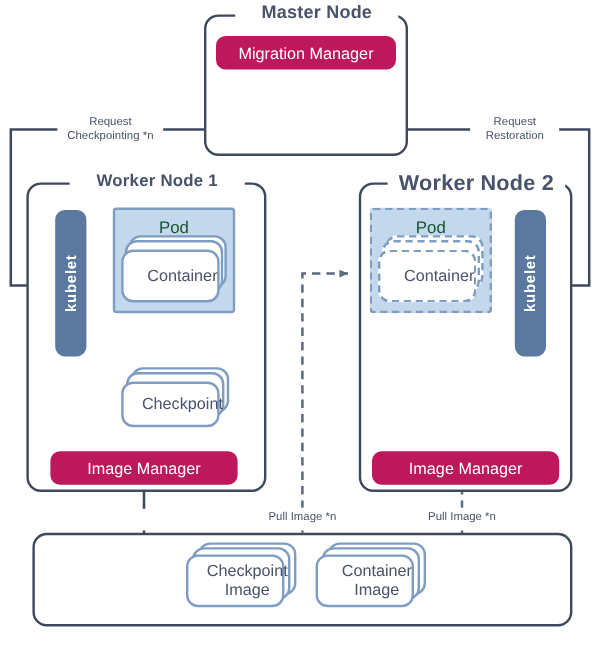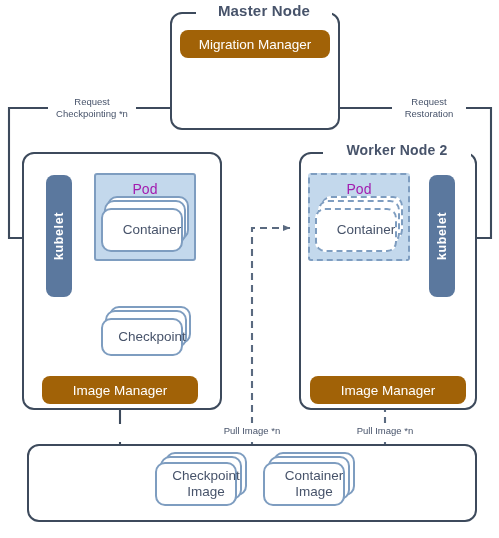--- a/index.html
+++ b/index.html
@@ -46,21 +46,21 @@
     position:absolute;
     border-radius:8px;
     display:flex;
     align-items:center;
     justify-content:center;
     color:#ffffff;
     font-size:13.5px;
     box-sizing:border-box;
     white-space:nowrap;
   }
-  .pill.red{background:#a16207;}
+  .pill.red{background:#be185d;}
   .pill.blue{background:#5b789e;}
 
   
   .kubelet{
     position:absolute;
     background:#5b789e;
     border-radius:8px;
     color:#ffffff;
     font-size:12.5px;
     font-weight:bold;
@@ -86,21 +86,21 @@
   }
   .pod.dashed{
     border-style:dashed;
     background:#c3d8ec;
   }
   .pod-label{
     position:absolute;
     left:0; right:0;
     top:6px;
     text-align:center;
-    color:#a21caf;
+    color:#14532d;
     font-size:14px;
     white-space:nowrap;
   }
 
   
   .stack{
     position:absolute;
     box-sizing:border-box;
   }
   .stack .sheet{
@@ -197,20 +197,21 @@
 
 
   <div class="edge-label" style="left:48px; top:93px; width:88px; height:30px; display:flex; align-items:center; justify-content:center;">Request
 Checkpointing *n</div>
 
   <div class="edge-label" style="left:392px; top:93px; width:74px; height:30px; display:flex; align-items:center; justify-content:center;">Request
 Restoration</div>
 
   <div class="group" style="left:22px; top:152px; width:200px; height:258px;">
   </div>
+  <div class="group-title" style="left:58px; top:143px; width:128px; font-size:14px;">Worker Node 1</div>
 
   <div class="kubelet" style="left:46px; top:175px; width:26px; height:122px;">
     <span>kubelet</span>
   </div>
 
   <div class="pod" style="left:94px; top:173px; width:102px; height:88px;">
     <div class="pod-label">Pod</div>
   </div>
 
   <div class="stack" style="left:101px; top:196px; width:88px; height:56px;">
@@ -223,21 +224,21 @@
   <div class="stack" style="left:101px; top:306px; width:90px; height:50px;">
     <div class="sheet" style="left:8px; top:0px; width:82px; height:38px;"></div>
     <div class="sheet" style="left:4px; top:4px; width:82px; height:38px;"></div>
     <div class="face" style="width:82px; height:38px;">Checkpoint</div>
   </div>
 
   <div class="pill red" style="left:42px; top:376px; width:156px; height:28px;">Image Manager</div>
 
   <div class="group" style="left:299px; top:152px; width:178px; height:258px;">
   </div>
-  <div class="group-title" style="left:323px; top:143px; width:130px; font-size:14px;">Worker Node 2</div>
+  <div class="group-title" style="left:323px; top:143px; width:130px; font-size:18px;">Worker Node 2</div>
 
   <div class="kubelet" style="left:429px; top:175px; width:26px; height:122px;">
     <span>kubelet</span>
   </div>
 
   <div class="pod dashed" style="left:308px; top:173px; width:102px; height:88px;">
     <div class="pod-label">Pod</div>
   </div>
 
   <div class="stack dashed" style="left:315px; top:196px; width:88px; height:56px;">

